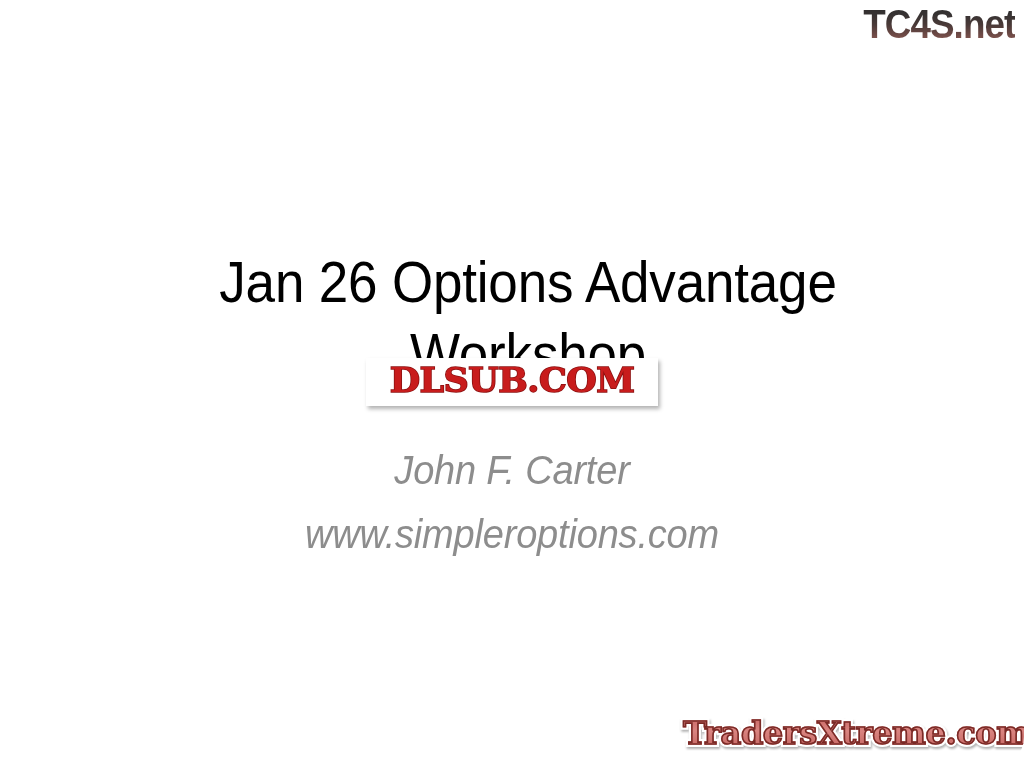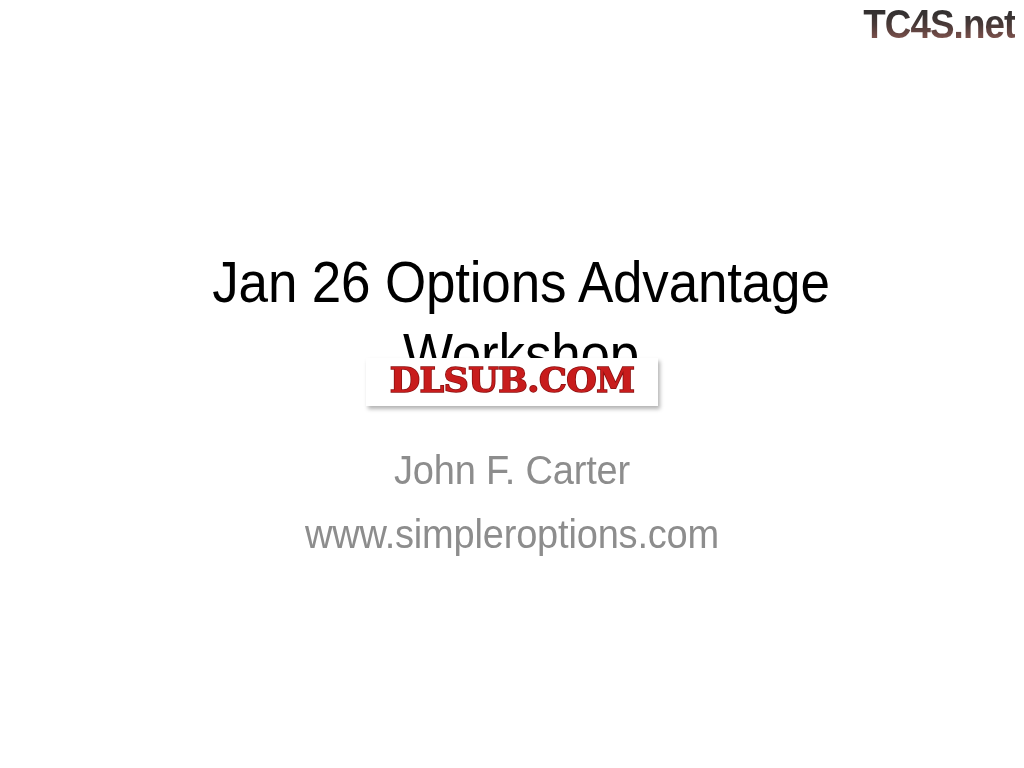--- a/index.html
+++ b/index.html
@@ -41,21 +41,21 @@
     background-clip: text;
     color: transparent;
     -webkit-text-fill-color: transparent;
     white-space: nowrap;
     user-select: none;
   }
 
   
   #title-block {
     position: absolute;
-    left: 121px;
+    left: 128px;
     top: 246px;
     width: 800px;
     text-align: center;
   }
 
   .title-line {
     font-family: "Liberation Sans", sans-serif;
     font-weight: normal;
     font-size: 57px;
     line-height: 72px;
@@ -65,20 +65,21 @@
     transform: scaleX(0.93);
   }
 
   
   #subtitle-block {
     position: absolute;
     left: 112px;
     top: 438px;
     width: 800px;
     text-align: center;
+    font-style: italic;
   }
 
   .subtitle-line {
     font-family: "Liberation Sans", sans-serif;
     font-weight: normal;
     font-size: 40px;
     line-height: 64px;
     color: #8d8d8d;
     letter-spacing: -0.2px;
     white-space: nowrap;
@@ -170,14 +171,18 @@
   <div id="dlsub-logo">
     <div class="dl-plate"></div>
     <div class="dl-text">DLSUB.COM</div>
   </div>
 
   <div id="subtitle-block">
     <div class="subtitle-line">John F. Carter</div>
     <div class="subtitle-line">www.simpleroptions.com</div>
   </div>
 
+  <div id="tx-logo">
+    <div class="tx-text tx-back">TradersXtreme.com</div>
+    <div class="tx-text tx-front">TradersXtreme.com</div>
+  </div>
 
 </div>
 
 </body></html>

